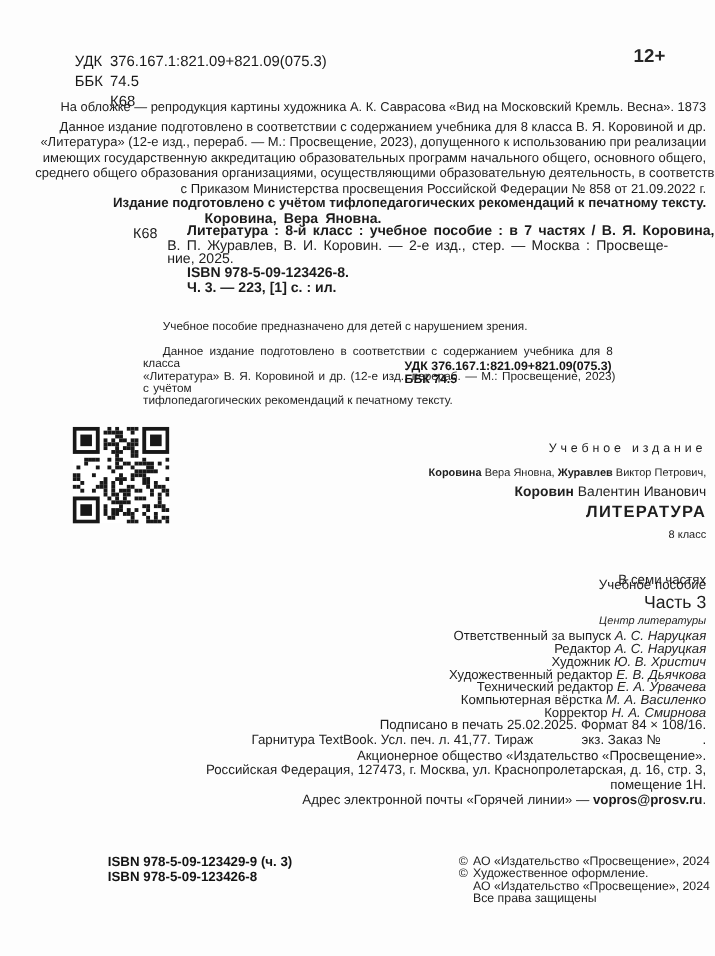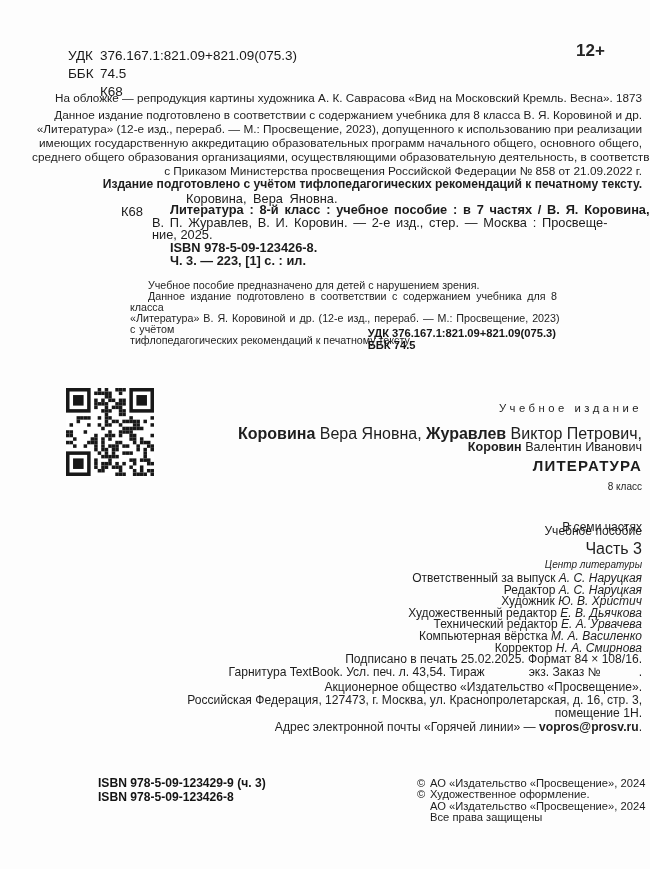--- a/index.html
+++ b/index.html
@@ -20,38 +20,38 @@
   #udk-block .lbl{display:inline-block;width:32px;}
   #udk-block .k68{margin-left:32px;}
   #age{left:576px;top:41px;font-size:17px;font-weight:bold;color:#262626;}
 
   #cover-note{top:91px;font-size:11.7px;color:#222;}
   #edition-para{top:108px;font-size:11.8px;line-height:14px;color:#1d1d1d;}
   #typhlo{top:177px;font-size:12.1px;}
 
   
   #biblio{left:0;top:191px;font-size:12.8px;color:#1b1b1b;}
-  #biblio .b-author{position:absolute;left:152px;top:0;font-weight:normal;word-spacing:3px;white-space:nowrap;padding-left:34px;}
+  #biblio .b-author{position:absolute;left:152px;top:0;font-weight:bold;word-spacing:3px;white-space:nowrap;padding-left:34px;}
   #biblio .b-code{position:absolute;left:121px;top:13px;font-size:13px;}
   #biblio .b-lines{position:absolute;left:152px;top:13px;width:400px;line-height:12.7px;}
   #biblio .ind{text-indent:18px;font-weight:bold;}
   #biblio .just{word-spacing:2.2px;white-space:nowrap;}
 
   #small-notes{left:130px;top:280px;width:430px;font-size:10.7px;line-height:10.9px;color:#1d1d1d;}
-  #small-notes .ind{text-indent:18px;}
+  #small-notes .ind{text-indent:18px;margin-top:12px;}
   #small-notes .wide{word-spacing:2.6px;}
   #small-notes .wide2{word-spacing:1px;}
 
   #udk-right{right:94px;top:327px;font-size:11.2px;line-height:12.3px;font-weight:bold;color:#161616;text-align:left;}
 
   #qr{left:66px;top:388px;}
 
   
   #ed-type{top:402px;font-size:11.3px;letter-spacing:3.5px;}
-  #authors1{top:425px;font-size:16px;}
+  #authors1{top:425px;font-size:10px;}
   #authors2{top:440px;font-size:12.6px;}
   #book-title{top:457px;font-size:15px;font-weight:bold;letter-spacing:1.2px;}
   #grade{top:481px;font-size:10px;}
   #type2{top:524px;font-size:12.1px;}
   #parts{top:520px;font-size:12.1px;}
   #part{top:540px;font-size:16px;}
   #center-name{top:559px;font-size:10px;font-style:italic;}
   #staff{top:573px;font-size:12px;line-height:11.6px;}
   #print1{top:652px;font-size:12.1px;}
   #print2{top:665px;font-size:12.1px;}
@@ -330,21 +330,21 @@
     <div><span>Ответственный за выпуск</span> <span class="it">А. С. Наруцкая</span></div>
     <div><span>Редактор</span> <span class="it">А. С. Наруцкая</span></div>
     <div><span>Художник</span> <span class="it">Ю. В. Христич</span></div>
     <div><span>Художественный редактор</span> <span class="it">Е. В. Дьячкова</span></div>
     <div><span>Технический редактор</span> <span class="it">Е. А. Урвачева</span></div>
     <div><span>Компьютерная вёрстка</span> <span class="it">М. А. Василенко</span></div>
     <div><span>Корректор</span> <span class="it">Н. А. Смирнова</span></div>
   </div>
 
   <div class="abs ctr nw" id="print1">Подписано в печать 25.02.2025. Формат 84 × 108/16.</div>
-  <div class="abs ctr nw" id="print2"><span>Гарнитура TextBook. Усл. печ. л. 43,54. Тираж</span><span class="gap1"></span><span>экз. Заказ №</span><span class="gap2"></span><span>.</span></div>
+  <div class="abs ctr nw" id="print2"><span>Гарнитура TextBook. Усл. печ. л. 41,77. Тираж</span><span class="gap1"></span><span>экз. Заказ №</span><span class="gap2"></span><span>.</span></div>
 
   <div class="abs ctr nw" id="pub1">Акционерное общество «Издательство «Просвещение».</div>
   <div class="abs ctr nw" id="pub2">Российская Федерация, 127473, г. Москва, ул. Краснопролетарская, д. 16, стр. 3,</div>
   <div class="abs ctr nw" id="pub3">помещение 1Н.</div>
 
   <div class="abs ctr nw" id="email-line"><span>Адрес электронной почты «Горячей линии» — </span><span class="bold">vopros@prosv.ru</span><span>.</span></div>
 
   <div class="abs" id="isbn-block">
     <div>ISBN 978-5-09-123429-9 (ч. 3)</div>
     <div>ISBN 978-5-09-123426-8</div>

